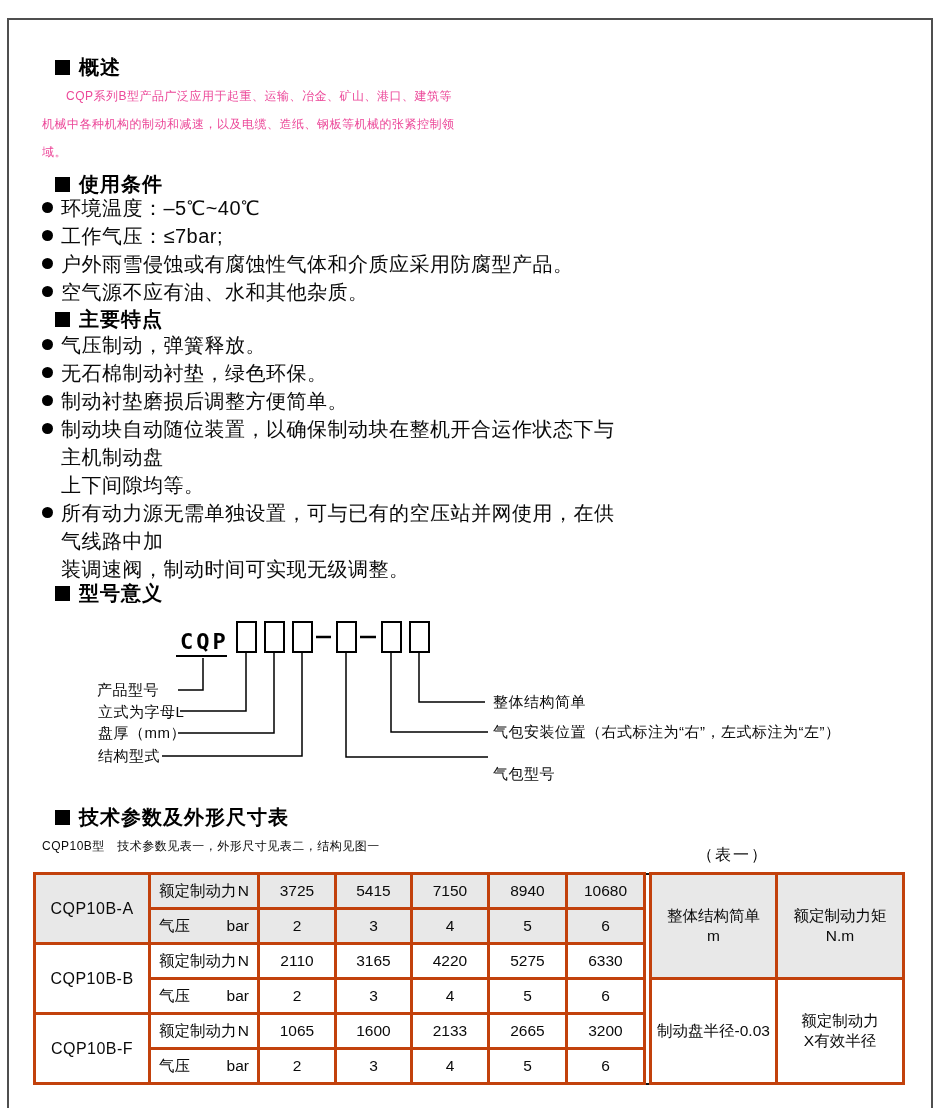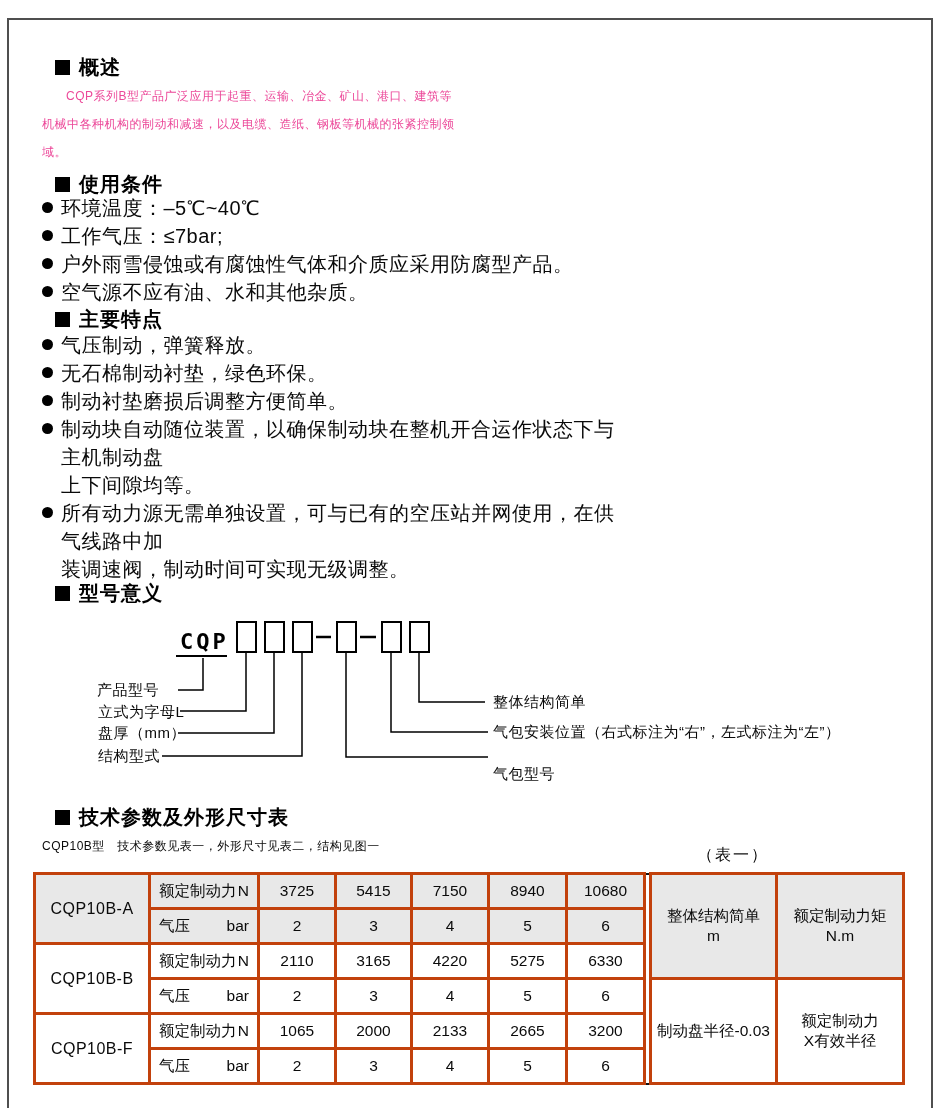--- a/index.html
+++ b/index.html
@@ -231,21 +231,21 @@
 
   <tr>
     <td rowspan="2" class="model">CQP10B-F</td>
     <td>
       <div class="pcell">
             <span>额定制动力</span>
             <span>N</span>
           </div>
     </td>
     <td>1065</td>
-    <td>2000</td>
+    <td>1600</td>
     <td>2133</td>
     <td>2665</td>
     <td>3200</td>
   </tr>
 
   <tr>
     <td>
       <div class="pcell">
             <span>气压</span>
             <span>bar</span>

